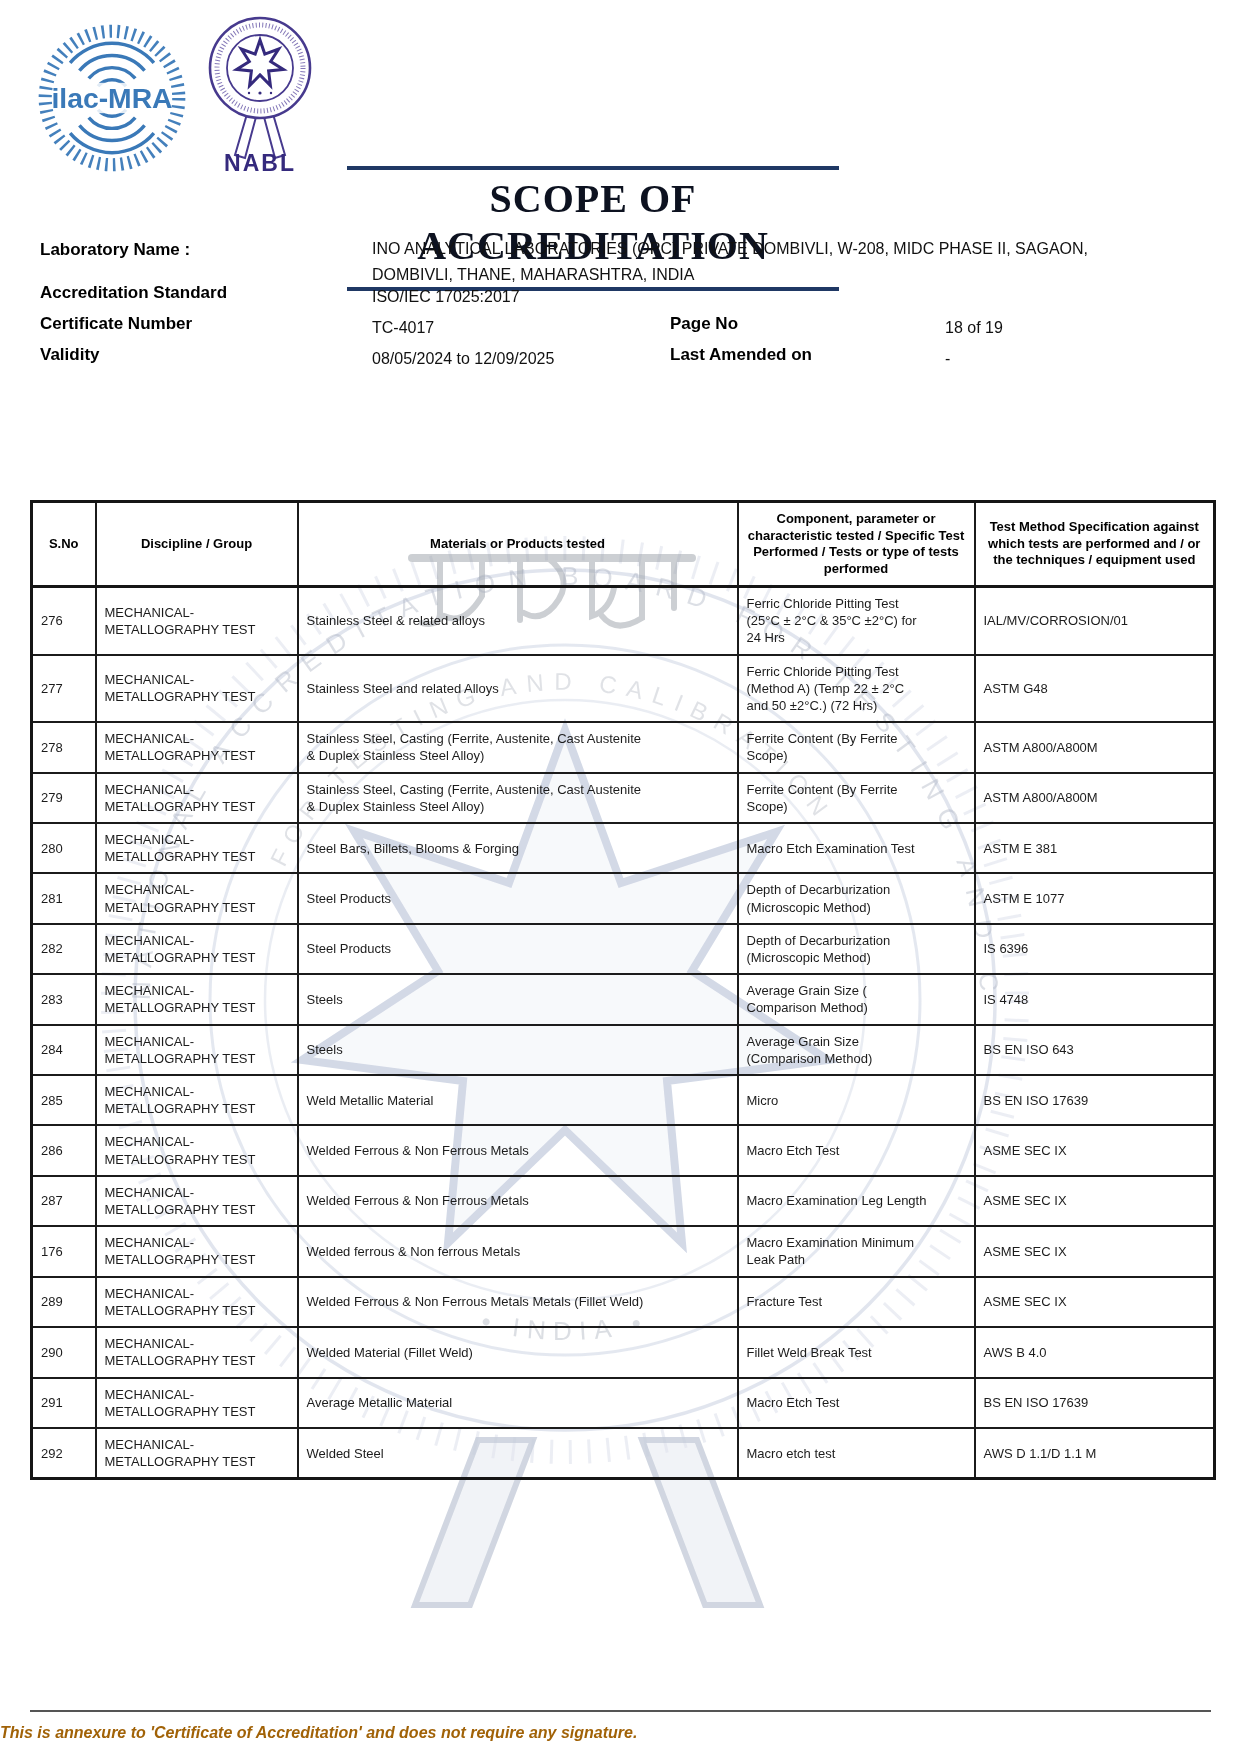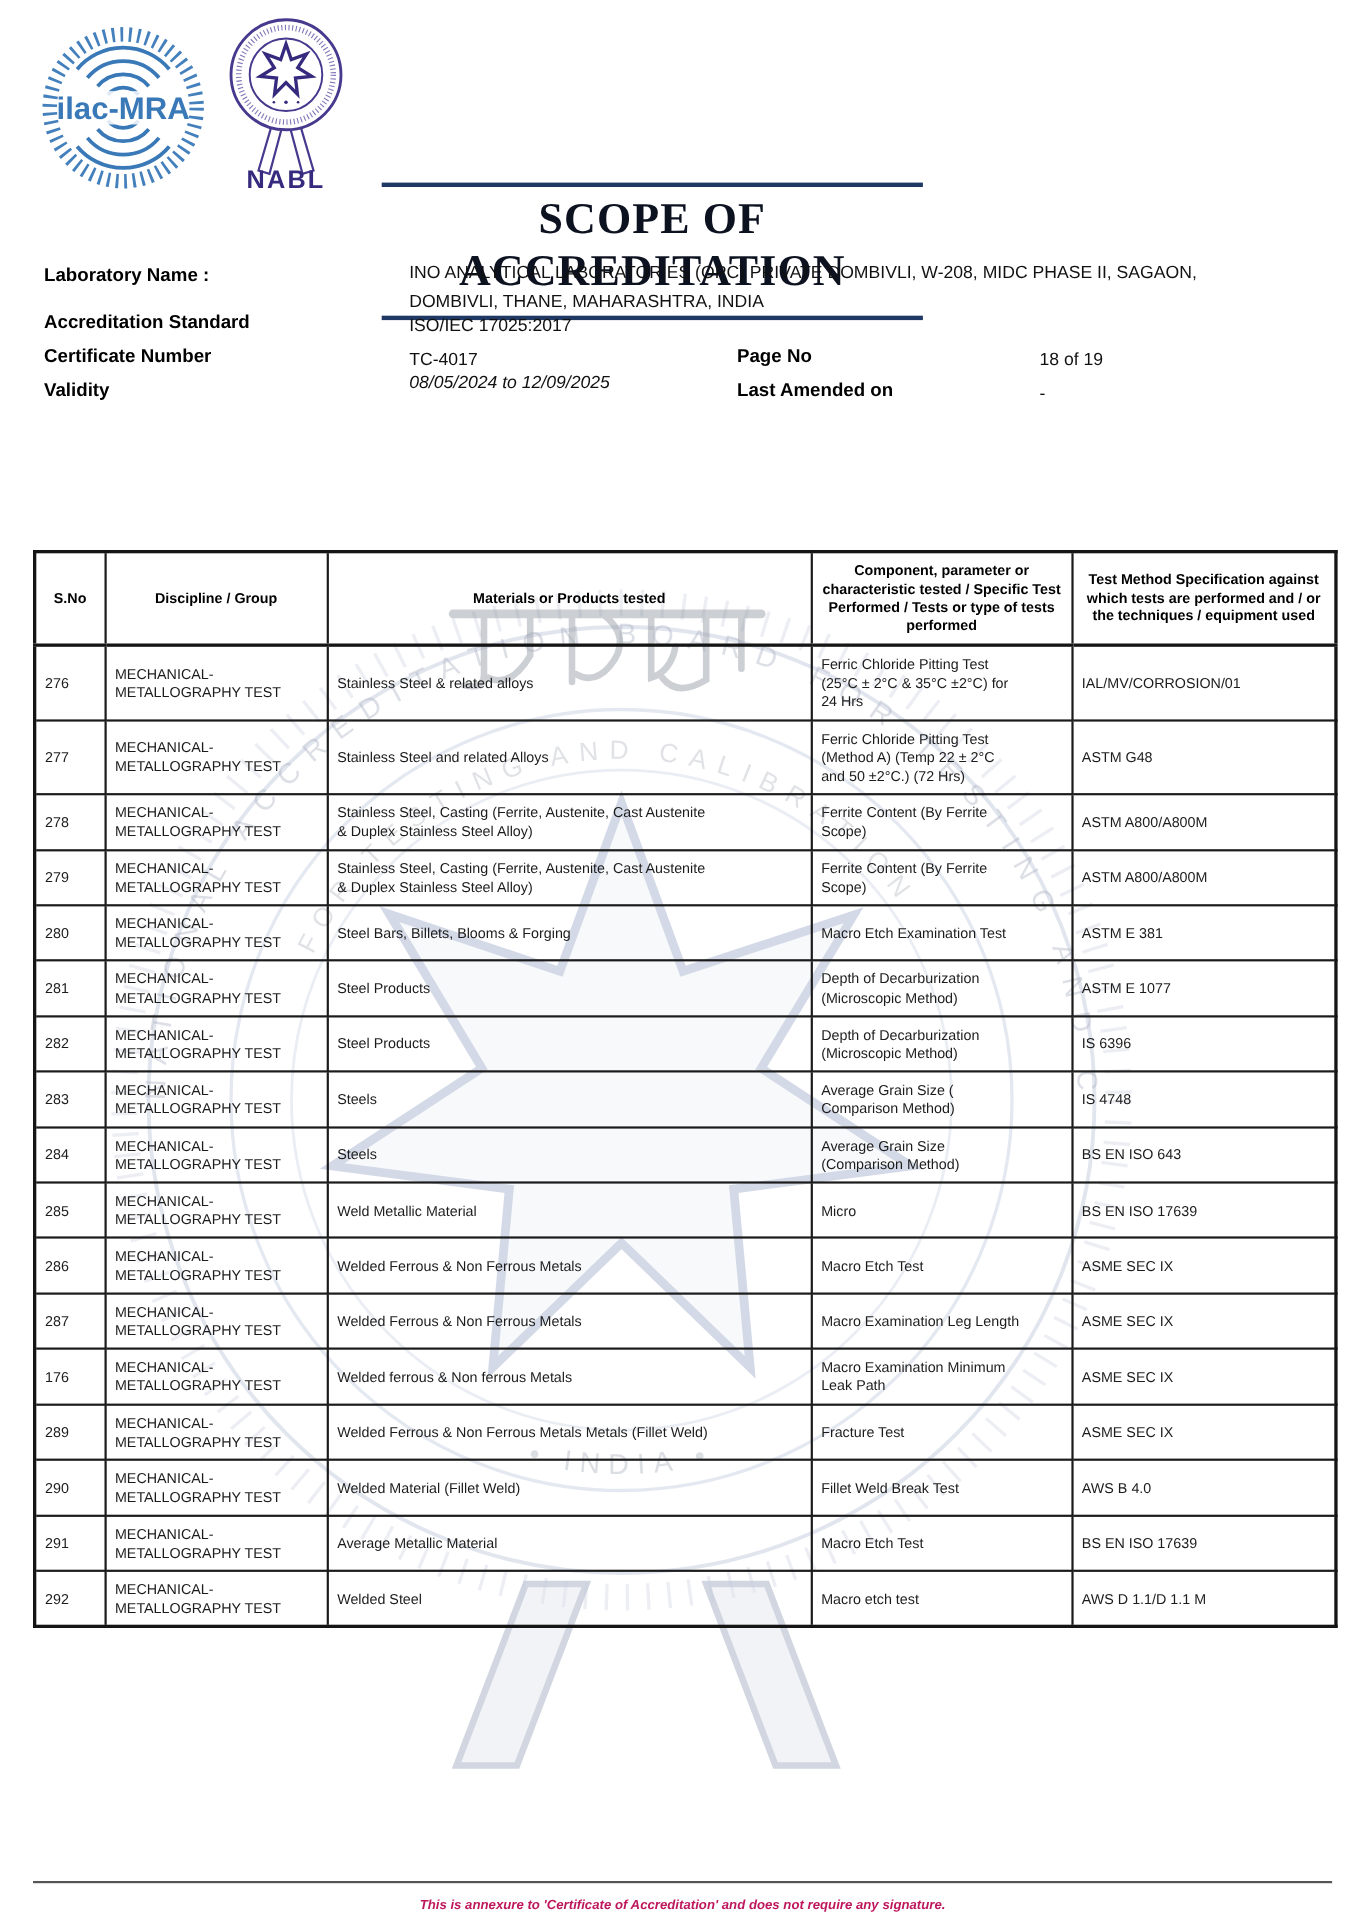--- a/index.html
+++ b/index.html
@@ -49,22 +49,22 @@
   }
   table.scope td{
     padding:7px 8px;line-height:17.2px;white-space:pre-line;text-align:left;
   }
   table.scope{border:3px solid #151515;}
   table.scope thead th{border-bottom:3px solid #151515;}
   td.c-sno{padding-left:5px;padding-right:2px;}
   
   .footer-rule{position:absolute;left:30px;top:1710px;width:1181px;border-top:2px solid #555;z-index:1;}
   .footer-note{
-    position:absolute;left:0;top:1724px;width:1241px;text-align:center;z-index:1;
-    font-size:12px;font-weight:bold;font-style:italic;color:#be185d;
+    position:absolute;left:0;top:1724px;width:1241px;z-index:1;
+    font-size:16px;font-weight:bold;font-style:italic;color:#a16207;
   }
   .wm-svg text{font-family:"Liberation Sans",sans-serif;}
 </style>
 </head>
 <body>
 
 <div class="page">
 
   <svg class="logo-ilac" viewBox="0 0 150 170">
     <g stroke="#3a79b8" fill="none">
@@ -112,21 +112,21 @@
 
   <div class="info-label" style="left:40px;top:283px;">Accreditation Standard</div>
   <div class="info-value" style="left:372px;top:284px;">ISO/IEC 17025:2017</div>
 
   <div class="info-label" style="left:40px;top:314px;">Certificate Number</div>
   <div class="info-value" style="left:372px;top:315px;">TC-4017</div>
   <div class="info-label" style="left:670px;top:314px;">Page No</div>
   <div class="info-value" style="left:945px;top:315px;">18 of 19</div>
 
   <div class="info-label" style="left:40px;top:345px;">Validity</div>
-  <div class="info-value" style="left:372px;top:336px;font-style:italic;">08/05/2024 to 12/09/2025</div>
+  <div class="info-value" style="left:372px;top:346px;">08/05/2024 to 12/09/2025</div>
   <div class="info-label" style="left:670px;top:345px;">Last Amended on</div>
   <div class="info-value" style="left:945px;top:346px;">-</div>
 
   <div class="watermark">
     <svg class="wm-svg" width="1241" height="1270" viewBox="0 0 1241 1270">
       <defs>
         <path id="wmArcTop" d="M 150 560 A 415 415 0 0 1 980 560"></path>
         <path id="wmArcInner" d="M 255 560 A 310 310 0 0 1 875 560"></path>
         <path id="wmArcBottom" d="M 225 560 A 340 340 0 0 0 905 560"></path>
       </defs>

